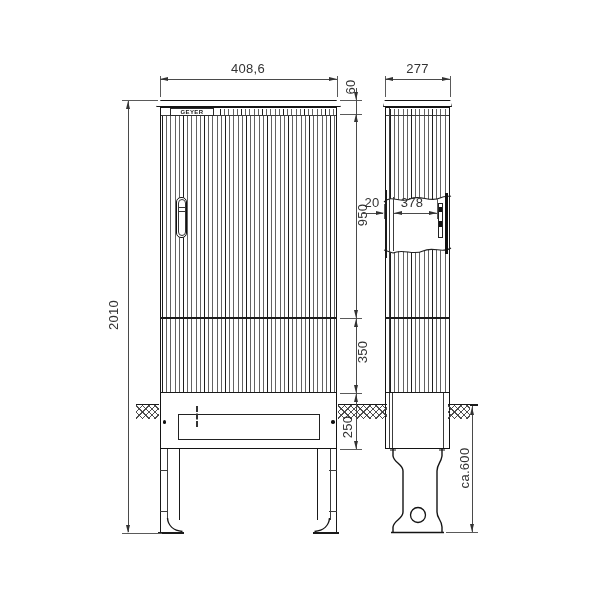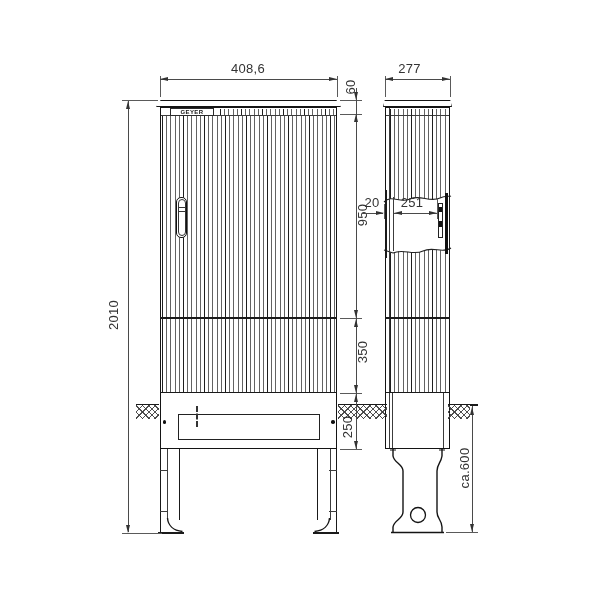--- a/index.html
+++ b/index.html
@@ -134,21 +134,21 @@
   <div class="dim-h" style="left:160px;top:79px;width:177px;"></div>
   <div class="ar left" style="left:160px;top:77.3px;"></div>
   <div class="ar right" style="left:329px;top:77.3px;"></div>
   <div class="lbl" style="left:218px;top:62px;width:60px;">408,6</div>
 
   <div class="ext-v" style="left:385px;top:76px;height:21px;"></div>
   <div class="ext-v" style="left:449.5px;top:76px;height:21px;"></div>
   <div class="dim-h" style="left:385px;top:79px;width:65px;"></div>
   <div class="ar left" style="left:385px;top:77.3px;"></div>
   <div class="ar right" style="left:442px;top:77.3px;"></div>
-  <div class="lbl" style="left:387px;top:62px;width:45px;">277</div>
+  <div class="lbl" style="left:395px;top:62px;width:45px;">277</div>
 
   <div class="ext-h" style="left:122px;top:100px;width:36px;"></div>
   <div class="ext-h" style="left:122px;top:532.5px;width:40px;"></div>
   <div class="dim-v" style="left:128px;top:101px;height:431px;"></div>
   <div class="ar up" style="left:126.3px;top:101px;"></div>
   <div class="ar down" style="left:126.3px;top:524.5px;"></div>
   <div class="lbl rot" style="left:94px;top:308px;width:40px;">2010</div>
 
   <div class="ext-h" style="left:340px;top:100px;width:22px;"></div>
   <div class="ext-h" style="left:340px;top:114px;width:22px;"></div>
@@ -176,21 +176,21 @@
   <div class="lbl rot" style="left:328px;top:420px;width:40px;">250</div>
 
   <div class="ext-v" style="left:383.5px;top:204px;height:15px;"></div>
   <div class="ext-v" style="left:437px;top:199px;height:20px;"></div>
   <div class="dim-h" style="left:362px;top:213px;width:21px;"></div>
   <div class="ar right" style="left:375.5px;top:211.3px;"></div>
   <div class="lbl" style="left:357px;top:196px;width:30px;">20</div>
   <div class="dim-h" style="left:394px;top:213px;width:43px;"></div>
   <div class="ar left" style="left:394px;top:211.3px;"></div>
   <div class="ar right" style="left:429px;top:211.3px;"></div>
-  <div class="lbl" style="left:392px;top:196px;width:40px;">251</div>
+  <div class="lbl" style="left:392px;top:196px;width:40px;">378</div>
 
   <div class="ext-h" style="left:446px;top:532px;width:32px;"></div>
   <div class="dim-v" style="left:472px;top:406px;height:126px;"></div>
   <div class="ar up" style="left:470.3px;top:406.5px;"></div>
   <div class="ar down" style="left:470.3px;top:524px;"></div>
   <div class="lbl rot" style="left:440px;top:461px;width:50px;">ca.600</div>
 
 </div>
 
 </body></html>

